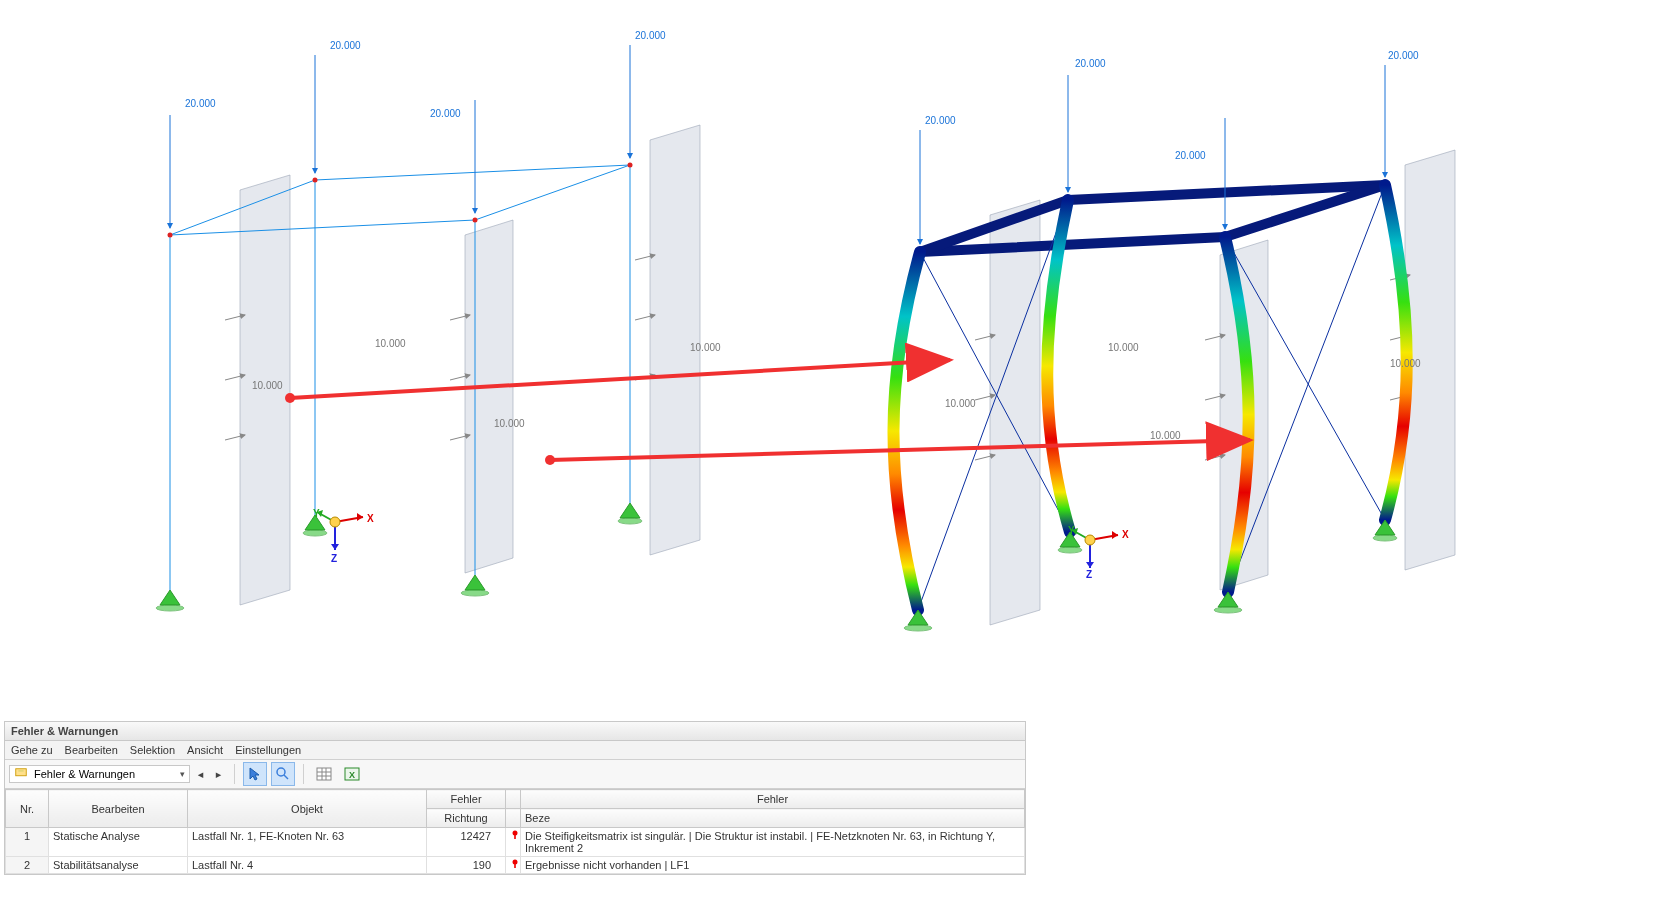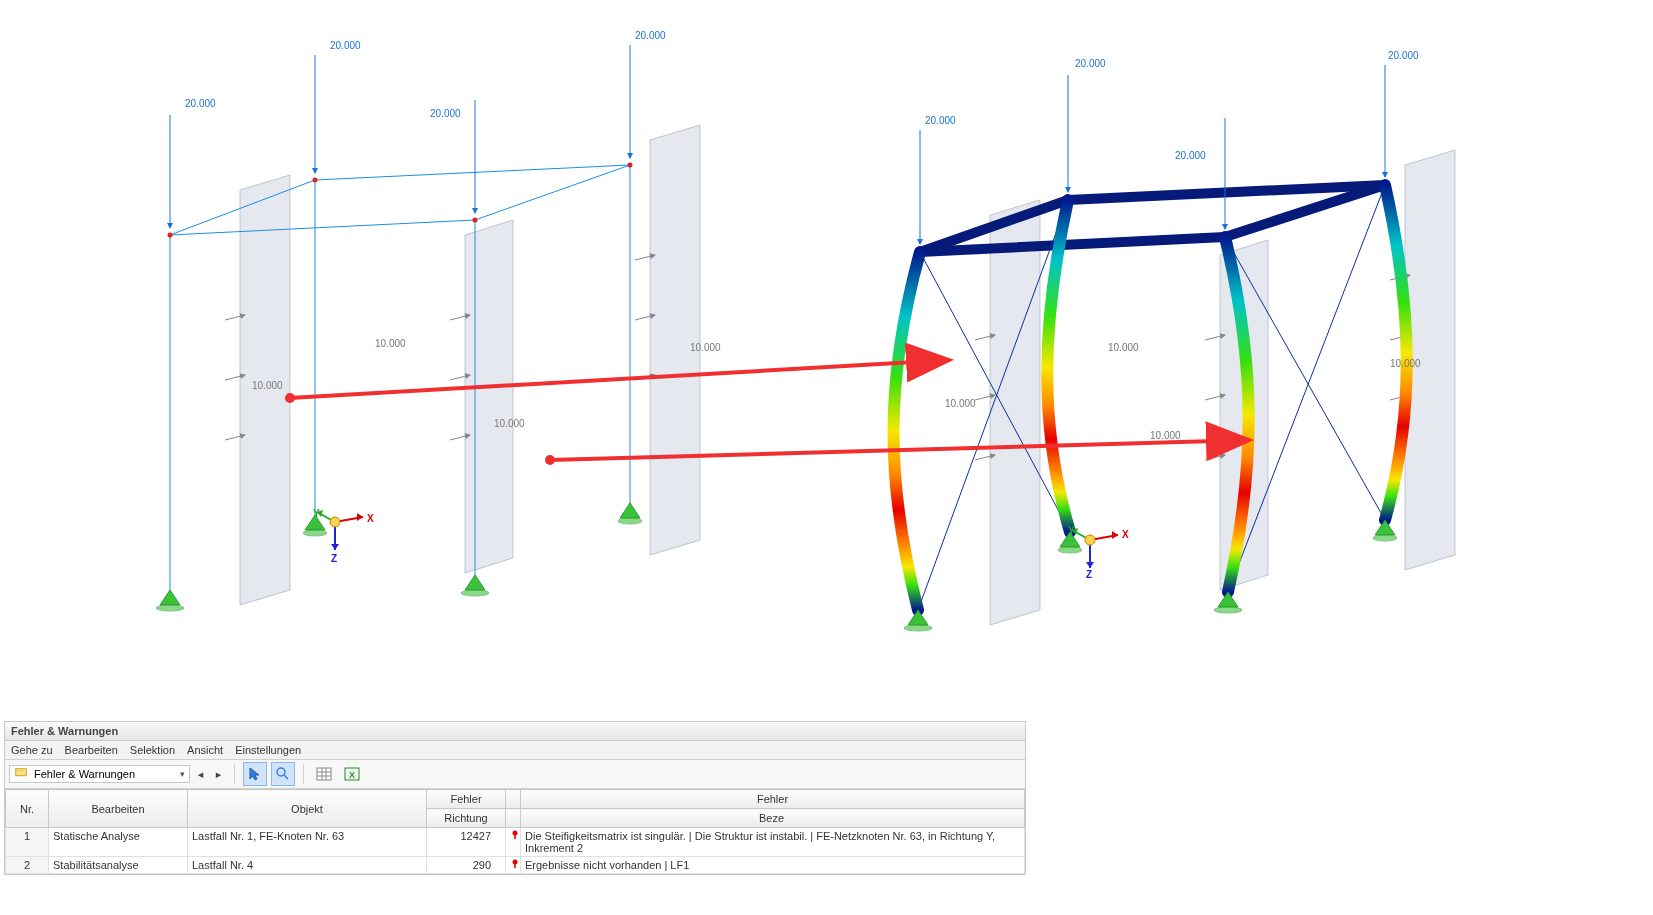--- a/index.html
+++ b/index.html
@@ -290,42 +290,42 @@
           <th rowspan="2" style="width:34px">Nr.</th>
           <th rowspan="2" style="width:130px">Bearbeiten</th>
           <th rowspan="2" style="width:230px">Objekt</th>
           <th style="width:70px">Fehler</th>
           <th style="width:14px;padding:0"></th>
           <th>Fehler</th>
         </tr>
         <tr>
           <th>Richtung</th>
           <th style="padding:0"></th>
-          <th style="text-align:center;padding-right:6px">Beze</th>
+          <th style="text-align:left;padding-right:6px">Beze</th>
         </tr>
       </thead>
       <tbody>
         <tr>
           <td class="num">1</td>
           <td>Statische Analyse</td>
           <td>Lastfall Nr. 1, FE-Knoten Nr. 63</td>
           <td class="code">12427</td>
           <td style="text-align:center;padding:0">
             <span class="err-flag"><svg viewBox="0 0 10 10">
                   <circle cx="5" cy="3" r="2.5" fill="#e00"></circle>
                   <rect x="4.2" y="5" width="1.6" height="4" fill="#e00"></rect>
                 </svg></span>
           </td>
           <td>Die Steifigkeitsmatrix ist singulär.  |   Die Struktur ist instabil. | FE-Netzknoten Nr. 63, in Richtung Y, Inkrement 2</td>
         </tr>
         <tr>
           <td class="num">2</td>
           <td>Stabilitätsanalyse</td>
           <td>Lastfall Nr. 4</td>
-          <td class="code">290</td>
+          <td class="code">190</td>
           <td style="text-align:center;padding:0">
             <span class="err-flag"><svg viewBox="0 0 10 10">
                   <circle cx="5" cy="3" r="2.5" fill="#e00"></circle>
                   <rect x="4.2" y="5" width="1.6" height="4" fill="#e00"></rect>
                 </svg></span>
           </td>
           <td>Ergebnisse nicht vorhanden | LF1</td>
         </tr>
       </tbody>
     </table>

